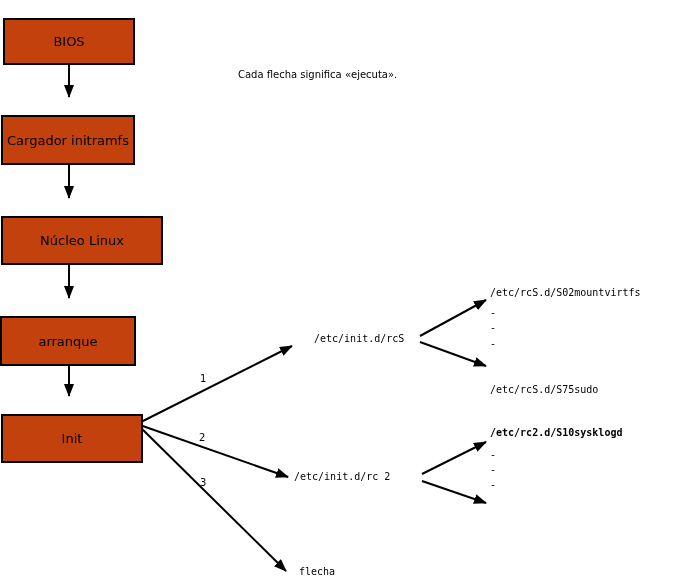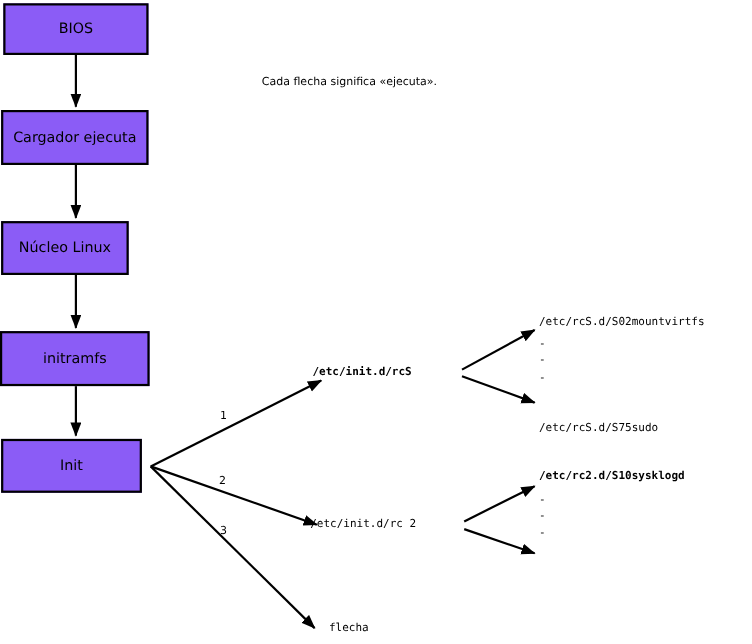--- a/index.html
+++ b/index.html
@@ -11,26 +11,27 @@
     color: #000000;
     font-family: "DejaVu Sans", sans-serif;
     overflow: hidden;
   }
   .arrow-layer { position: absolute; left: 0; top: 0; }
   .arrow-layer line { stroke: #000000; stroke-width: 2; }
   .box {
     position: absolute;
     box-sizing: border-box;
     border: 2px solid #000000;
-    background: #8b5cf6;
+    background: #c2410c;
     display: flex;
     align-items: center;
     justify-content: center;
     font-size: 13px;
     text-align: center;
+    margin-top: 15px;
   }
   .t {
     position: absolute;
     font-size: 10px;
     line-height: 15px;
     white-space: pre;
   }
   .mono { font-family: "DejaVu Sans Mono", monospace; }
 </style>
 </head>
@@ -58,40 +59,40 @@
     <line x1="420" y1="342" x2="486" y2="366" marker-end="url(#ah)"></line>
 
     <line x1="422" y1="474" x2="486" y2="442" marker-end="url(#ah)"></line>
     <line x1="422" y1="481" x2="486" y2="503" marker-end="url(#ah)"></line>
   </svg>
 
   <div class="box" style="left:3px; top:3px; width:132px; height:47px;">
     <span>BIOS</span>
   </div>
   <div class="box" style="left:1px; top:100px; width:134px; height:50px;">
-    <span>Cargador ejecuta</span>
+    <span>Cargador initramfs</span>
   </div>
-  <div class="box" style="left:1px; top:201px; width:116px; height:49px;">
+  <div class="box" style="left:1px; top:201px; width:162px; height:49px;">
     <span>Núcleo Linux</span>
   </div>
   <div class="box" style="left:0px; top:301px; width:136px; height:50px;">
-    <span>initramfs</span>
+    <span>arranque</span>
   </div>
-  <div class="box" style="left:1px; top:399px; width:128px; height:49px;">
+  <div class="box" style="left:1px; top:399px; width:142px; height:49px;">
     <span>Init</span>
   </div>
 
   <div class="t" style="left:238px; top:67px;">Cada flecha significa «ejecuta».</div>
 
   <div class="t" style="left:200px; top:371px;">1</div>
   <div class="t" style="left:199px; top:430px;">2</div>
   <div class="t" style="left:200px; top:475px;">3</div>
 
-  <div class="t mono" style="left:284px; top:331px;font-weight:bold;">/etc/init.d/rcS</div>
-  <div class="t mono" style="left:282px; top:469px;">/etc/init.d/rc 2</div>
+  <div class="t mono" style="left:314px; top:331px;">/etc/init.d/rcS</div>
+  <div class="t mono" style="left:294px; top:469px;">/etc/init.d/rc 2</div>
   <div class="t mono" style="left:299px; top:564px;">flecha</div>
 
   <div class="t mono" style="left:490px; top:285px;">/etc/rcS.d/S02mountvirtfs</div>
   <div class="t mono" style="left:490px; top:305px;">-</div>
   <div class="t mono" style="left:490px; top:320px;">-</div>
   <div class="t mono" style="left:490px; top:336px;">-</div>
   <div class="t mono" style="left:490px; top:357px;margin-top:25px;">/etc/rcS.d/S75sudo</div>
 
   <div class="t mono" style="left:490px; top:425px;font-weight:bold;">/etc/rc2.d/S10sysklogd</div>
   <div class="t mono" style="left:490px; top:447px;">-</div>

